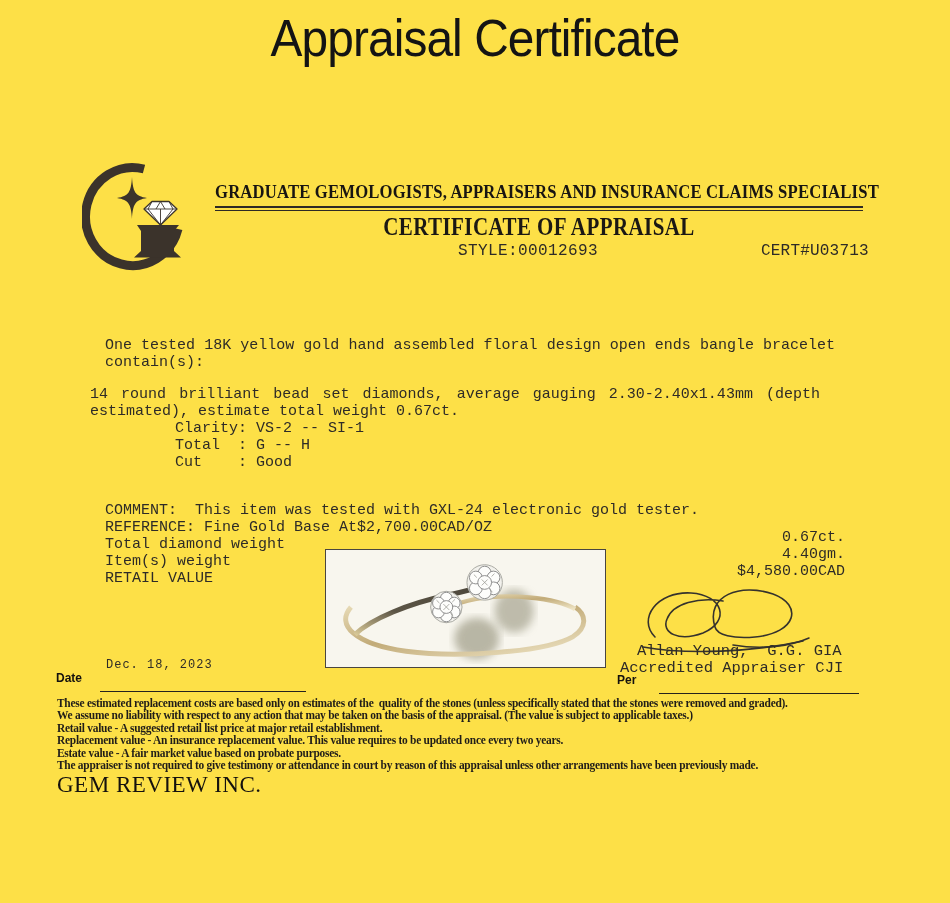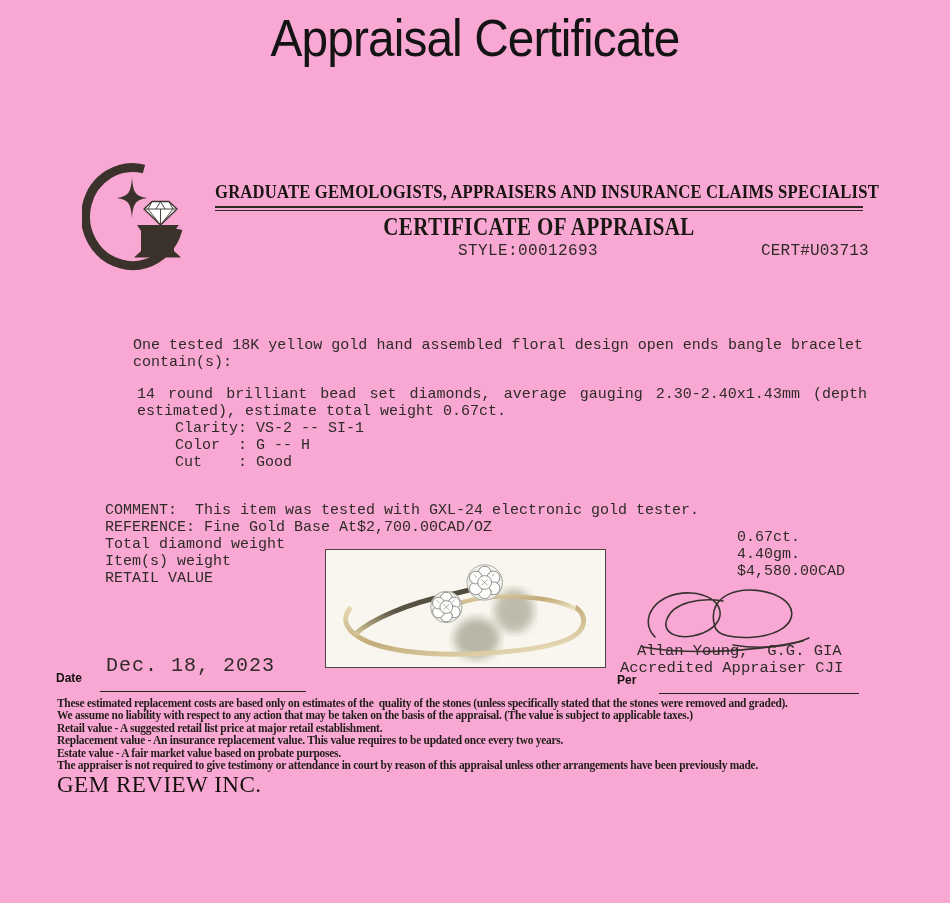--- a/index.html
+++ b/index.html
@@ -1,19 +1,19 @@
 <!DOCTYPE html>
 <html><head>
 <meta charset="utf-8">
 <style>
   * { margin:0; padding:0; box-sizing:border-box; }
   html,body { background:#ffffff; }
   .canvas {
     position:relative; width:950px; height:903px; margin:0 auto;
-    background:#f9a8d4; overflow:hidden;
+    background:#fde047; overflow:hidden;
     font-family:"Liberation Serif", serif; color:#1d1b18;
   }
   .abs { position:absolute; }
 
   .page-title{
     top:8px; left:0; width:950px; text-align:center;
     font-family:"Liberation Sans", sans-serif;
     font-size:52px; color:#141414; letter-spacing:-1px;
     transform:scaleX(0.92); transform-origin:center top;
   }
@@ -32,51 +32,51 @@
     top:213px; left:215px; width:648px; text-align:center;
     font-family:"Liberation Serif", serif; font-weight:bold;
     font-size:25px; color:#1b1814; white-space:nowrap;
     transform:scaleX(0.84); transform-origin:center top; letter-spacing:0.5px;
   }
 
   .mono{
     font-family:Liberation Mono, monospace;
     color:#2e2b27; font-size:15px; line-height:17px;
   }
-  .just{ text-align:justify;margin-left:28px; }
+  .just{ text-align:justify; }
 
   .style-no{ top:243px; left:458px; font-size:16px; letter-spacing:0.4px; white-space:nowrap;}
   .cert-no{ top:243px; left:733px; font-size:16px; letter-spacing:0.2px; white-space:nowrap;margin-left:28px;}
 
   .desc{ top:337px; left:105px; width:730px; }
-  .details{ top:386px; left:109px; width:730px; }
+  .details{ top:386px; left:90px; width:730px; }
   .grading{ top:420px; left:175px; }
   .grading div{ white-space:pre; }
 
   .comment{ top:502px; left:105px; white-space:pre; }
   .reference{ top:519px; left:105px; white-space:pre; }
   .sum-labels{ top:536px; left:105px; }
-  .sum-values{ top:529px; right:105px; text-align:left; }
+  .sum-values{ top:529px; right:105px; text-align:right; }
 
   .photo-box{
     top:549px; left:325px; width:281px; height:119px;
     border:1.5px solid #4a463f; background:#f8f6ee;
   }
   .photo-box svg{ display:block; width:100%; height:100%; }
 
   .signature{ top:581px; left:633px; width:180px; height:78px; }
   .sig-name{ top:643px; left:637px; font-size:15.5px; white-space:pre; }
   .sig-title{ top:660px; left:620px; font-size:15.5px; white-space:pre; }
 
   .label-bold{
     font-family:Liberation Sans, sans-serif; font-weight:bold;
     font-size:12px; color:#14110e;
   }
   .date-label{ top:671px; left:56px; }
-  .date-value{ top:657px; left:106px; font-size:20px; letter-spacing:1px; white-space:pre; }
+  .date-value{ top:657px; left:106px; font-size:12px; letter-spacing:1px; white-space:pre; }
   .date-line{ top:691px; left:100px; width:206px; border-top:1.6px solid #25221e; }
   .per-label{ top:673px; left:617px; }
   .per-line{ top:693px; left:659px; width:200px; border-top:1.6px solid #25221e; }
 
   .fineprint{ top:697px; left:57px; width:880px; }
   .fineprint div{
     font-family:"Liberation Serif", serif; font-weight:bold;
     font-size:13px; line-height:12.4px; color:#201d19;
     white-space:pre; letter-spacing:-0.3px;
     transform:scaleX(0.88); transform-origin:0 0;
@@ -119,21 +119,21 @@
   <div class="abs double-rule"></div>
   <div class="abs cert-title">CERTIFICATE OF APPRAISAL</div>
   <div class="abs mono style-no">STYLE:00012693</div>
   <div class="abs mono cert-no">CERT#U03713</div>
 
   <div class="abs mono just desc">One tested 18K yellow gold hand assembled floral design open ends bangle bracelet contain(s):</div>
   <div class="abs mono just details">14 round brilliant bead set diamonds, average gauging 2.30-2.40x1.43mm (depth estimated), estimate total weight 0.67ct.</div>
 
   <div class="abs mono grading">
     <div>Clarity: VS-2 -- SI-1</div>
-    <div>Color  : G -- H</div>
+    <div>Total  : G -- H</div>
     <div>Cut    : Good</div>
   </div>
 
   <div class="abs mono comment">COMMENT:  This item was tested with GXL-24 electronic gold tester.</div>
   <div class="abs mono reference">REFERENCE: Fine Gold Base At$2,700.00CAD/OZ</div>
 
   <div class="abs mono sum-labels">
     <div>Total diamond weight</div>
     <div>Item(s) weight</div>
     <div>RETAIL VALUE</div>

